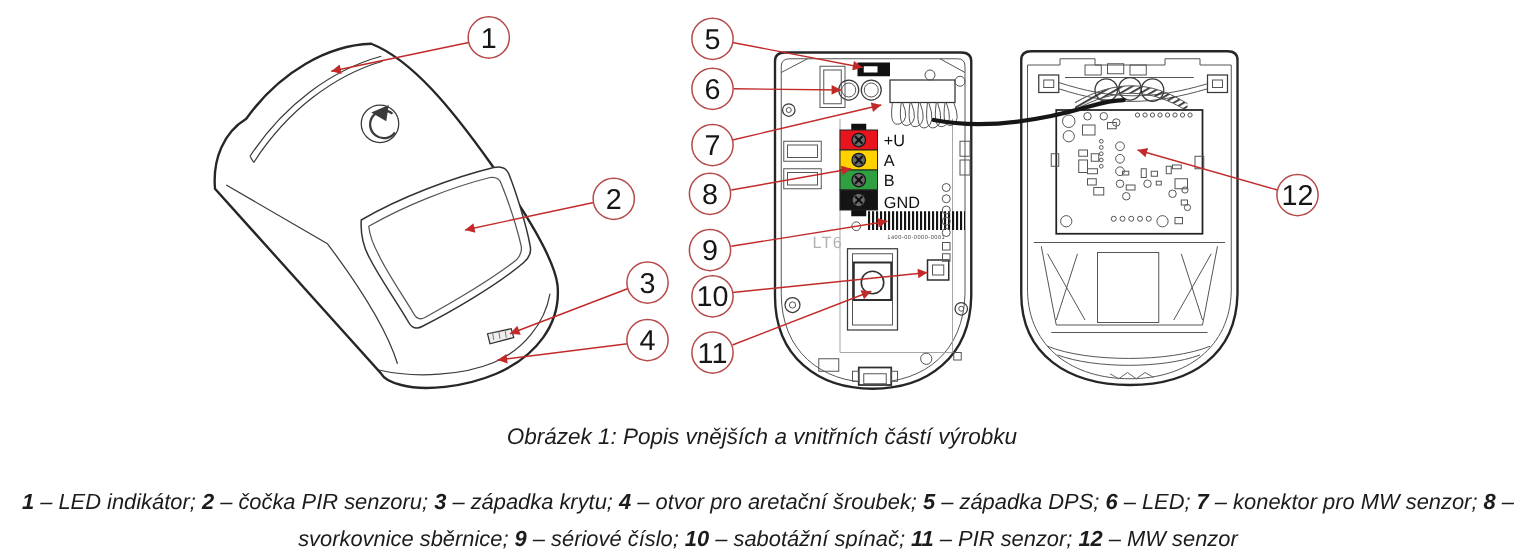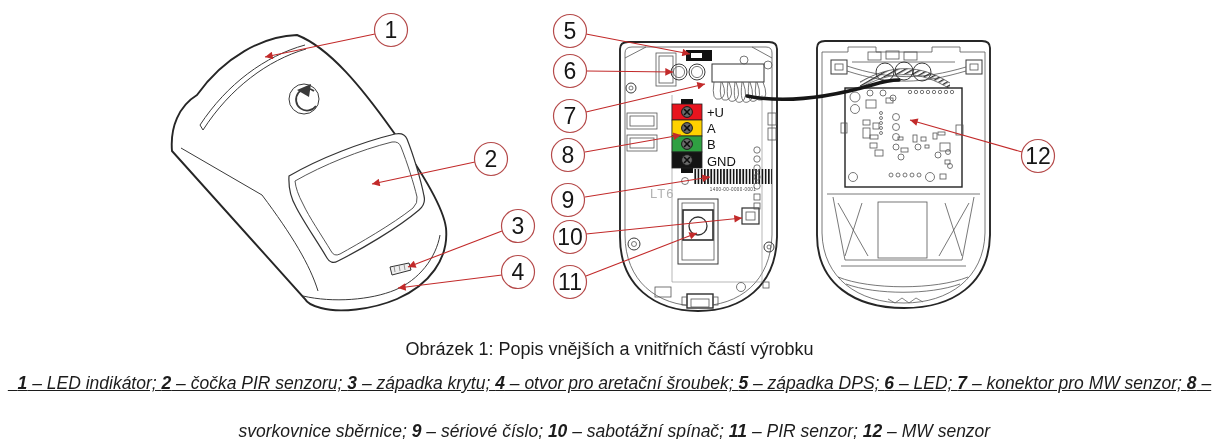--- a/index.html
+++ b/index.html
@@ -1,23 +1,23 @@
 <!DOCTYPE html>
 <html><head>
 <meta charset="utf-8">
 <style>
   html,body{margin:0;padding:0;background:#fff;}
   .stage{position:relative;width:1219px;height:439px;background:#fff;overflow:hidden;
          font-family:"Liberation Sans",sans-serif;}
   .art{position:absolute;left:0;top:0;}
   .caption{position:absolute;left:0;right:0;top:339px;text-align:center;
-           font-size:18px;color:#1c1c1c;}
+           font-style:italic;font-size:18px;color:#1c1c1c;}
   .legend-line{position:absolute;left:0;right:0;text-align:center;
                font-style:italic;font-size:17.5px;color:#1c1c1c;white-space:pre-wrap;}
-  #legend-line-1{top:352px;text-decoration:underline;}
+  #legend-line-1{top:370px;}
   #legend-line-2{top:400px;}
   .legend-line b{font-weight:700;}
   svg text{font-family:"Liberation Sans",sans-serif;}
   .ln{stroke:#3a3a3a;stroke-width:1;fill:none;}
   .ln2{stroke:#555;stroke-width:.8;fill:none;}
   .outline{stroke:#262626;stroke-width:1.9;fill:#fff;}
   .ld{stroke:#c22a2a;stroke-width:1.1;fill:none;}
 </style>
 </head>
 <body>

